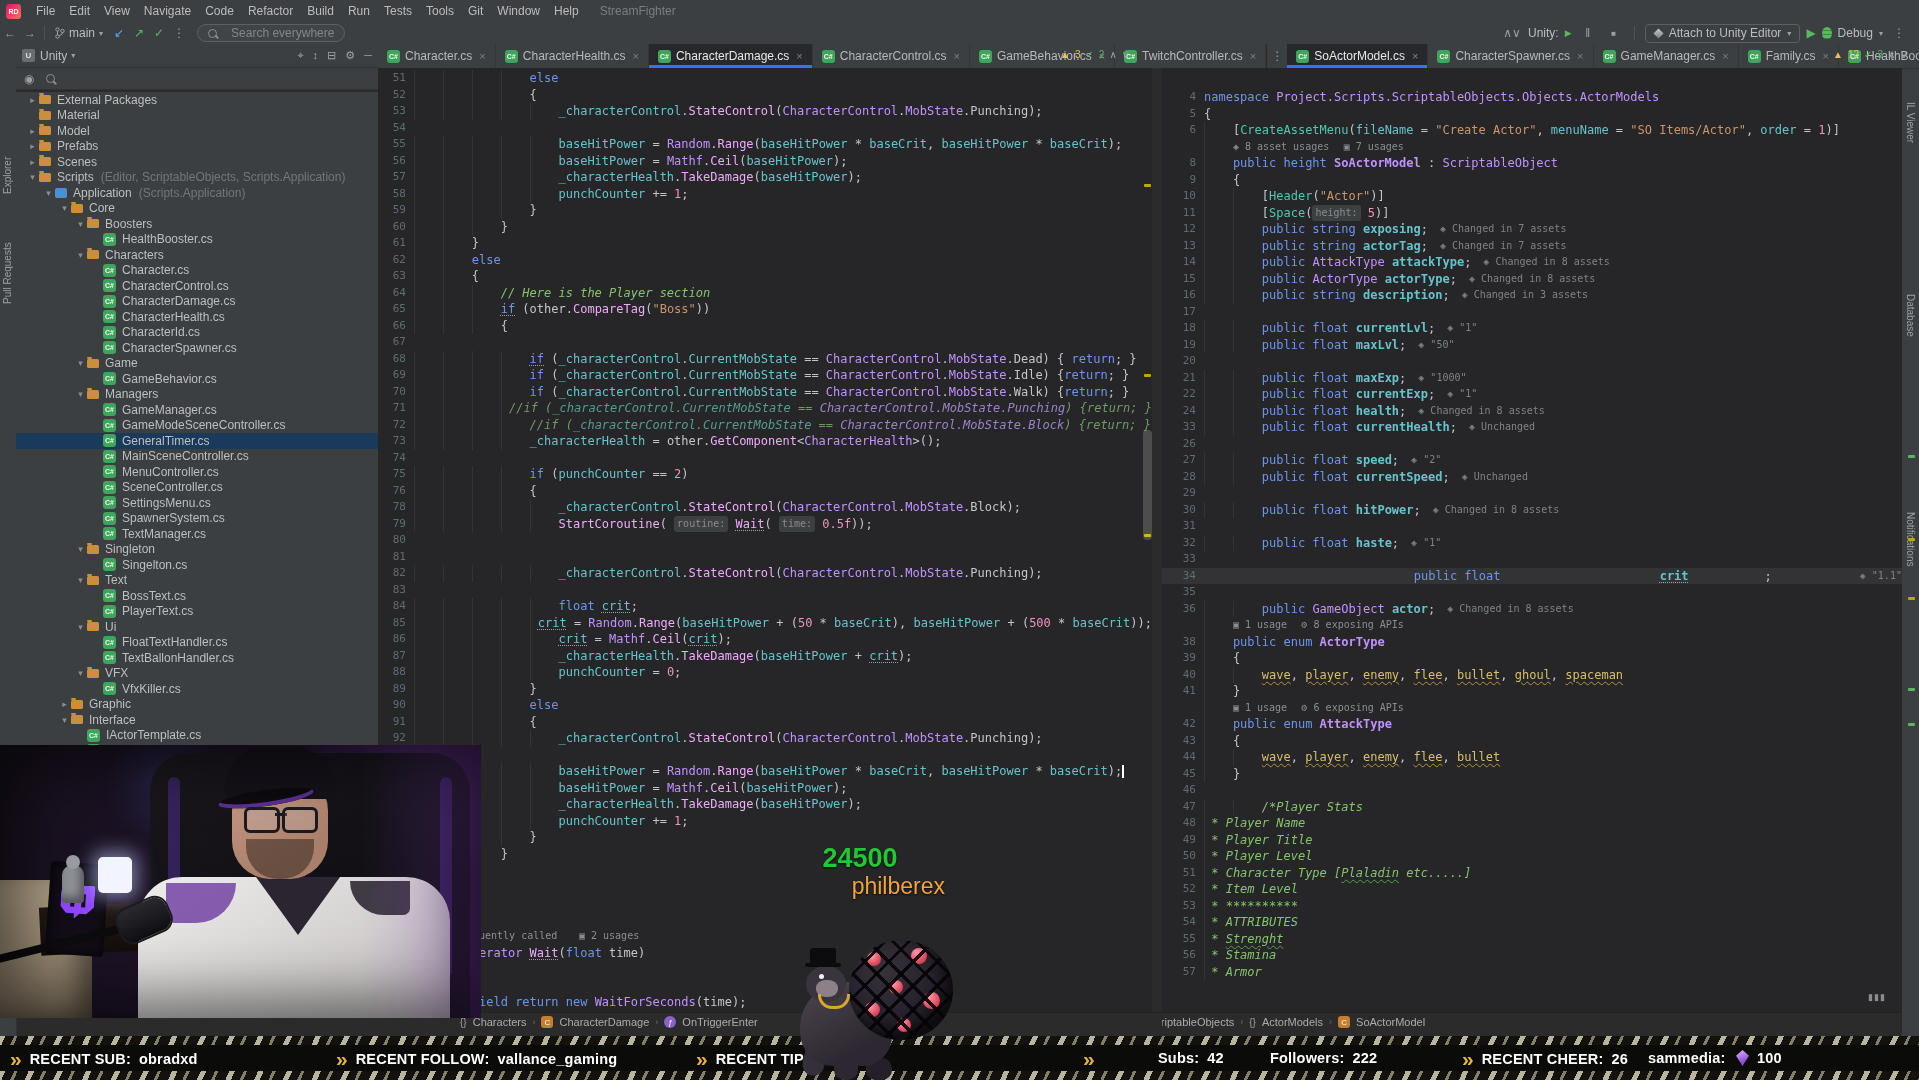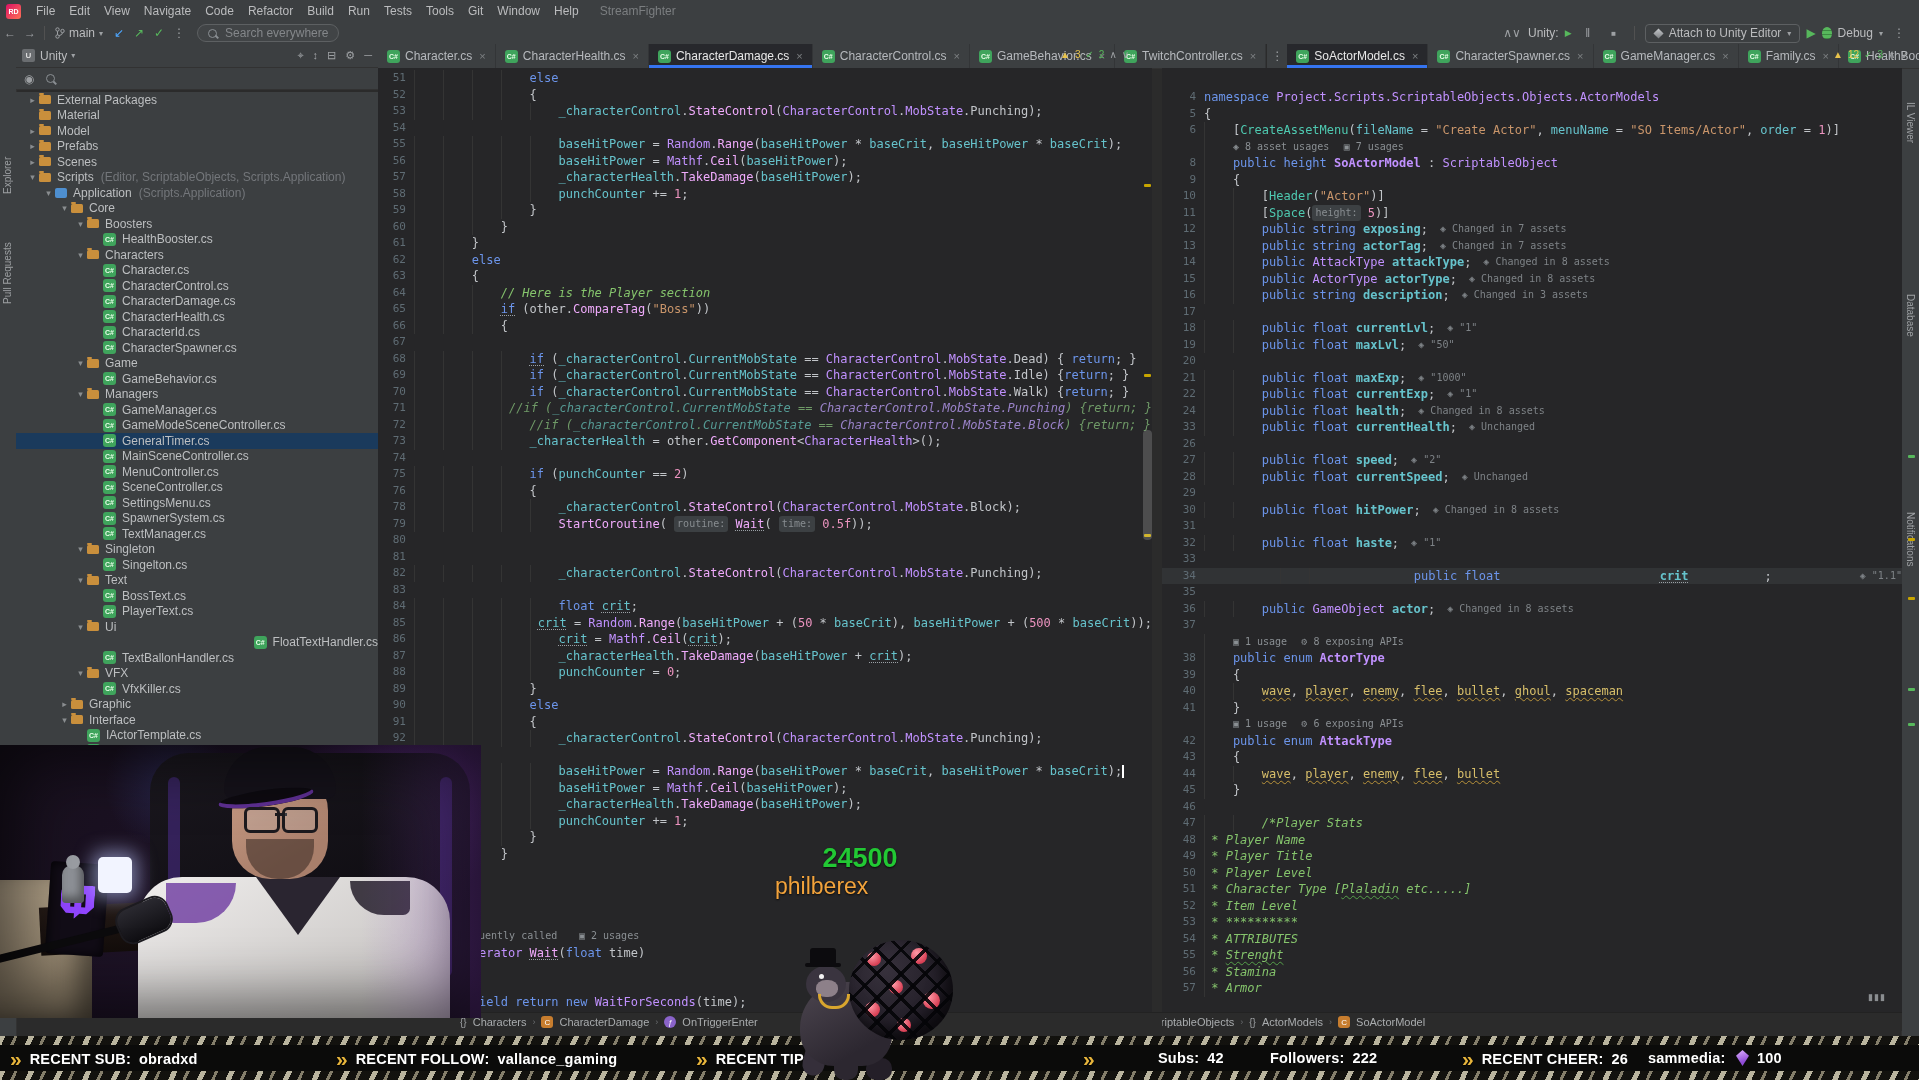--- a/index.html
+++ b/index.html
@@ -12,21 +12,21 @@
     background:linear-gradient(135deg,#dd1265,#fe7256);color:#fff;font-size:7px;font-weight:bold;
     display:flex;align-items:center;justify-content:center;}
   .mi{padding:0 7px;color:#bbbcbe;cursor:default;}
   #win-title{margin-left:14px;color:#7b7e80;}
   #toolbar{position:absolute;left:0;top:22px;width:1919px;height:22px;background:#3c3f41;
     display:flex;align-items:center;border-bottom:1px solid #2f3133;}
   .tb-ico{width:20px;text-align:center;color:#9da0a3;font-size:12px;}
   .tb-sep{width:1px;height:14px;background:#515151;margin:0 4px;}
   #branch-widget{display:flex;align-items:center;gap:4px;padding:0 6px;color:#bbbcbe;}
   .blue{color:#4da6ff!important}.green{color:#57b85c!important}
-  #search-pill{display:flex;align-items:center;gap:8px;height:16px;border:1px solid #5d6062;border-radius:9px;
+  #search-pill{display:flex;align-items:center;gap:14px;height:16px;border:1px solid #5d6062;border-radius:9px;
     padding:0 10px;margin-left:8px;color:#84878a;background:#414446;}
   .mag{width:7px;height:7px;border:1.5px solid #8a8f93;border-radius:50%;position:relative;display:inline-block;}
   .mag::after{content:"";position:absolute;width:4px;height:1.5px;background:#8a8f93;transform:rotate(45deg);right:-3px;bottom:-1px;}
   #toolbar-right{margin-left:auto;display:flex;align-items:center;gap:6px;padding-right:10px;}
   #attach-box{display:flex;align-items:center;gap:6px;border:1px solid #5d6062;border-radius:4px;height:17px;padding:0 8px;color:#bbbcbe;}
   .ucube{width:9px;height:9px;background:linear-gradient(135deg,#c8cbce,#7a7d80);transform:rotate(45deg) scale(.8);}
   .bug{width:10px;height:12px;border-radius:50% 50% 45% 45%;background:repeating-linear-gradient(to bottom,#57b85c 0 3px,#3d8a42 3px 4px);}
   
   #tabbar{position:absolute;left:378px;top:44px;width:1541px;height:24px;background:#3c3f41;border-bottom:1px solid #323232;display:flex;}
   .tabgroup{display:flex;align-items:stretch;}
@@ -142,21 +142,21 @@
   .glasses .l,.glasses .r{position:absolute;top:0;width:30px;height:20px;border:3px solid #1c1a1e;border-radius:6px;background:rgba(210,220,235,.18);}
   .glasses .l{left:0}.glasses .r{right:0}
   .glasses .b{position:absolute;left:31px;top:6px;width:12px;height:3px;background:#1c1a1e;}
   .mic-arm{position:absolute;left:-30px;top:196px;width:170px;height:8px;background:#0c0b0d;transform:rotate(-14deg);}
   .mic{position:absolute;left:118px;top:158px;width:52px;height:34px;border-radius:12px;background:linear-gradient(#2a2930,#0f0e12);transform:rotate(-24deg);box-shadow:0 0 0 2px #1c1b20;}
   .rim{position:absolute;right:0;top:0;width:120px;height:273px;background:linear-gradient(to left,rgba(140,70,200,.28),transparent);}
   .vig{position:absolute;inset:0;box-shadow:inset 0 0 60px 18px rgba(0,0,0,.55);}
   
   #dmg{position:absolute;left:790px;top:843px;width:140px;text-align:center;z-index:55;
     font-size:27px;font-weight:bold;color:#22c834;text-shadow:0 1px 2px rgba(0,0,0,.8);}
-  #player{position:absolute;left:775px;top:873px;width:170px;text-align:left;z-index:55;
+  #player{position:absolute;left:775px;top:873px;width:170px;text-align:right;z-index:55;
     font-size:23px;color:#f2a33c;text-shadow:0 1px 2px rgba(0,0,0,.8);}
   
   #sprite{position:absolute;left:800px;top:938px;width:155px;height:142px;z-index:60;}
   .ball{position:absolute;right:2px;top:2px;width:104px;height:100px;border-radius:50%;
     background:radial-gradient(circle at 35% 30%,#37313c,#1d1922 75%);
     box-shadow:inset -8px -10px 16px rgba(0,0,0,.6);overflow:hidden;}
   .net{position:absolute;inset:0;border-radius:50%;
     background:repeating-linear-gradient(45deg,transparent 0 14px,rgba(5,5,8,.9) 14px 17px),
                repeating-linear-gradient(-45deg,transparent 0 14px,rgba(5,5,8,.9) 14px 17px);}
   .bomb{position:absolute;width:14px;height:14px;border-radius:50%;background:radial-gradient(circle at 35% 30%,#ff9aa6,#d84055 70%);}
@@ -434,21 +434,21 @@
       <div class="ti" style="padding-left: 74px;">
         <span class="tch"></span>
         <span class="ics">C#</span>
         <span>PlayerText.cs</span>
       </div>
       <div class="ti" style="padding-left: 58px;">
         <span class="tch">▾</span>
         <span class="ifo"></span>
         <span>Ui</span>
       </div>
-      <div class="ti" style="padding-left: 74px; justify-content: flex-end;">
+      <div class="ti" style="padding-left: 74px;">
         <span class="tch"></span>
         <span class="ics">C#</span>
         <span>FloatTextHandler.cs</span>
       </div>
       <div class="ti" style="padding-left: 74px;">
         <span class="tch"></span>
         <span class="ics">C#</span>
         <span>TextBallonHandler.cs</span>
       </div>
       <div class="ti" style="padding-left: 58px;">
@@ -641,21 +641,20 @@
         <div class="cl"><span class="g">27</span><span class="ind" style="width: 8ch;"></span><span class="c-k">public float</span><span class="c-p"> </span><span class="c-f c-b">speed</span><span class="c-p">;</span><span class="c-ha">◈ "2"</span></div>
         <div class="cl"><span class="g">28</span><span class="ind" style="width: 8ch;"></span><span class="c-k">public float</span><span class="c-p"> </span><span class="c-f c-b">currentSpeed</span><span class="c-p">;</span><span class="c-ha">◈ Unchanged</span></div>
         <div class="cl"><span class="g">29</span><span class="ind" style="width: 0ch;"></span></div>
         <div class="cl"><span class="g">30</span><span class="ind" style="width: 8ch;"></span><span class="c-k">public float</span><span class="c-p"> </span><span class="c-f c-b">hitPower</span><span class="c-p">;</span><span class="c-ha">◈ Changed in 8 assets</span></div>
         <div class="cl"><span class="g">31</span><span class="ind" style="width: 0ch;"></span></div>
         <div class="cl"><span class="g">32</span><span class="ind" style="width: 8ch;"></span><span class="c-k">public float</span><span class="c-p"> </span><span class="c-f c-b">haste</span><span class="c-p">;</span><span class="c-ha">◈ "1"</span></div>
         <div class="cl"><span class="g">33</span><span class="ind" style="width: 0ch;"></span></div>
         <div class="cl cur"><span class="g">34</span><span class="ind" style="width: 8ch;"></span><span class="c-k">public float</span><span class="c-p"> </span><span class="c-f c-b c-u">crit</span><span class="c-p">;</span><span class="c-ha">◈ "1.1"</span></div>
         <div class="cl"><span class="g">35</span><span class="ind" style="width: 0ch;"></span></div>
         <div class="cl"><span class="g">36</span><span class="ind" style="width: 8ch;"></span><span class="c-k">public</span><span class="c-p"> </span><span class="c-t">GameObject</span><span class="c-p"> </span><span class="c-f c-b">actor</span><span class="c-p">;</span><span class="c-ha">◈ Changed in 8 assets</span></div>
-        <div class="cl"><span class="g">37</span><span class="ind" style="width: 0ch;"></span></div>
         <div class="cl"><span class="g"></span><span class="ind" style="width: 4ch;"></span><span class="c-hint">▣ 1 usage</span><span class="c-p">  </span><span class="c-hint">⚙ 8 exposing APIs</span></div>
         <div class="cl"><span class="g">38</span><span class="ind" style="width: 4ch;"></span><span class="c-k">public enum</span><span class="c-p"> </span><span class="c-t c-b">ActorType</span></div>
         <div class="cl"><span class="g">39</span><span class="ind" style="width: 4ch;"></span><span class="c-p">{</span></div>
         <div class="cl"><span class="g">40</span><span class="ind" style="width: 8ch;"></span><span class="c-w">wave</span><span class="c-p">, </span><span class="c-w">player</span><span class="c-p">, </span><span class="c-w">enemy</span><span class="c-p">, </span><span class="c-w">flee</span><span class="c-p">, </span><span class="c-w">bullet</span><span class="c-p">, </span><span class="c-w">ghoul</span><span class="c-p">, </span><span class="c-w">spaceman</span></div>
         <div class="cl"><span class="g">41</span><span class="ind" style="width: 4ch;"></span><span class="c-p">}</span></div>
         <div class="cl"><span class="g"></span><span class="ind" style="width: 4ch;"></span><span class="c-hint">▣ 1 usage</span><span class="c-p">  </span><span class="c-hint">⚙ 6 exposing APIs</span></div>
         <div class="cl"><span class="g">42</span><span class="ind" style="width: 4ch;"></span><span class="c-k">public enum</span><span class="c-p"> </span><span class="c-t c-b">AttackType</span></div>
         <div class="cl"><span class="g">43</span><span class="ind" style="width: 4ch;"></span><span class="c-p">{</span></div>
         <div class="cl"><span class="g">44</span><span class="ind" style="width: 8ch;"></span><span class="c-w">wave</span><span class="c-p">, </span><span class="c-w">player</span><span class="c-p">, </span><span class="c-w">enemy</span><span class="c-p">, </span><span class="c-w">flee</span><span class="c-p">, </span><span class="c-w">bullet</span></div>
         <div class="cl"><span class="g">45</span><span class="ind" style="width: 4ch;"></span><span class="c-p">}</span></div>

